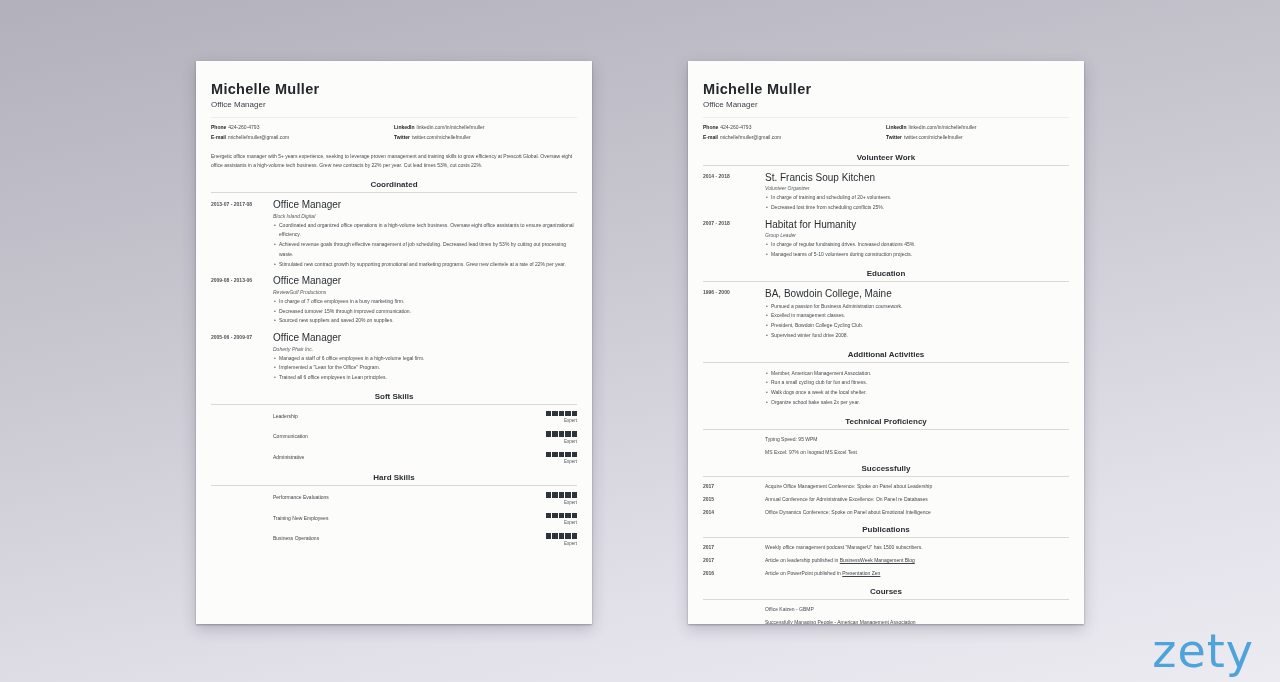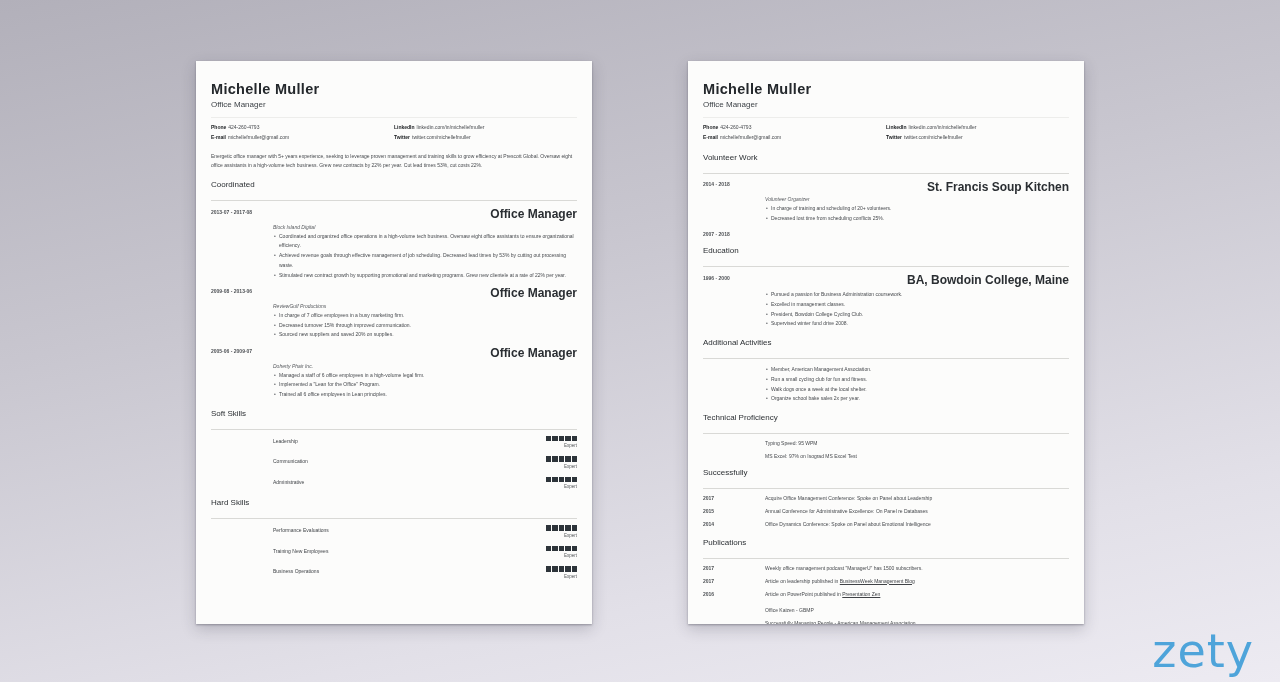--- a/index.html
+++ b/index.html
@@ -25,28 +25,28 @@
   .contact { display:flex; margin-top:8px; padding-top:5px; border-top:1px solid #ededeb; }
   .c-col { width:50%; }
   .c-col + .c-col { width:50%; }
   .c-item { font-size:5px; color:#46494d; line-height:1.65; margin-bottom:2px; white-space:nowrap; }
   .c-item b { color:#202326; margin-right:2px; }
 
   .summary { font-size:5px; line-height:1.95; color:#46494d; margin-top:8px; }
 
   .section { margin-top:9px; }
   .sec-title {
-    font-size:8px; font-weight:normal; color:#2b2f33;
-    padding-bottom:11px; border-bottom:1px solid #d9d9d6; margin-bottom:6px;
+    font-size:8px; font-weight:bold; color:#2b2f33;
+    padding-bottom:3px; border-bottom:1px solid #d9d9d6; margin-bottom:6px;text-align:center;
   }
 
   .entry { display:flex; margin-bottom:6px; }
   .dates { width:62px; flex:none; font-size:5px; font-weight:bold; color:#4d5054; padding-top:1.5px; }
   .entry-body { flex:1; min-width:0; }
-  .role { font-size:12px; font-weight:bold; color:#2a2e32;text-align:right; }
+  .role { font-size:10px; font-weight:normal; color:#2a2e32; }
   .company { font-size:5px; font-style:italic; color:#56595d; margin:2.5px 0 2px 0; }
   .bullets { list-style:none; }
   .bullets li { font-size:5px; color:#46494d; line-height:1.95; padding-left:6px; position:relative; }
   .bullets li::before { content:"•"; position:absolute; left:1px; color:#5a5d61; }
 
   .skill-row { display:flex; justify-content:space-between; align-items:flex-start; margin:1px 0 8px 62px; }
   .skill-label { font-size:5px; color:#404448; padding-top:2px; }
   .skill-right { text-align:right; }
   .squares { display:flex; gap:1px; justify-content:flex-end; }
   .sq { width:5.5px; height:5.5px; background:#2d343a; display:inline-block; }
@@ -244,20 +244,28 @@
         <div class="company">Volunteer Organizer</div>
         <ul class="bullets">
           <li>In charge of training and scheduling of 20+ volunteers.</li>
           <li>Decreased lost time from scheduling conflicts 25%.</li>
         </ul>
       </div>
     </div>
 
     <div class="entry">
       <div class="dates">2007 - 2018</div>
+      <div class="entry-body">
+        <div class="role">Habitat for Humanity</div>
+        <div class="company">Group Leader</div>
+        <ul class="bullets">
+          <li>In charge of regular fundraising drives. Increased donations 45%.</li>
+          <li>Managed teams of 5-10 volunteers during construction projects.</li>
+        </ul>
+      </div>
     </div>
   </div>
 
   <div class="section">
     <div class="sec-title">Education</div>
     <div class="entry">
       <div class="dates">1996 - 2000</div>
       <div class="entry-body">
         <div class="role">BA, Bowdoin College, Maine</div>
         <ul class="bullets" style="margin-top:3px">
@@ -319,20 +327,21 @@
       <div class="year">2017</div>
       <div class="year-text"><span>Article on leadership published in </span><span class="linktext">BusinessWeek Management Blog</span></div>
     </div>
     <div class="year-row">
       <div class="year">2016</div>
       <div class="year-text"><span>Article on PowerPoint published in </span><span class="linktext">Presentation Zen</span></div>
     </div>
   </div>
 
   <div class="section">
+    <div class="sec-title">Courses</div>
     <div class="plainlines">
       <div class="pl">Office Kaizen - GBMP</div>
       <div class="pl">Successfully Managing People - American Management Association</div>
 
     </div>
   </div>
 </div>
 
 <div class="zety">zety</div>
 

